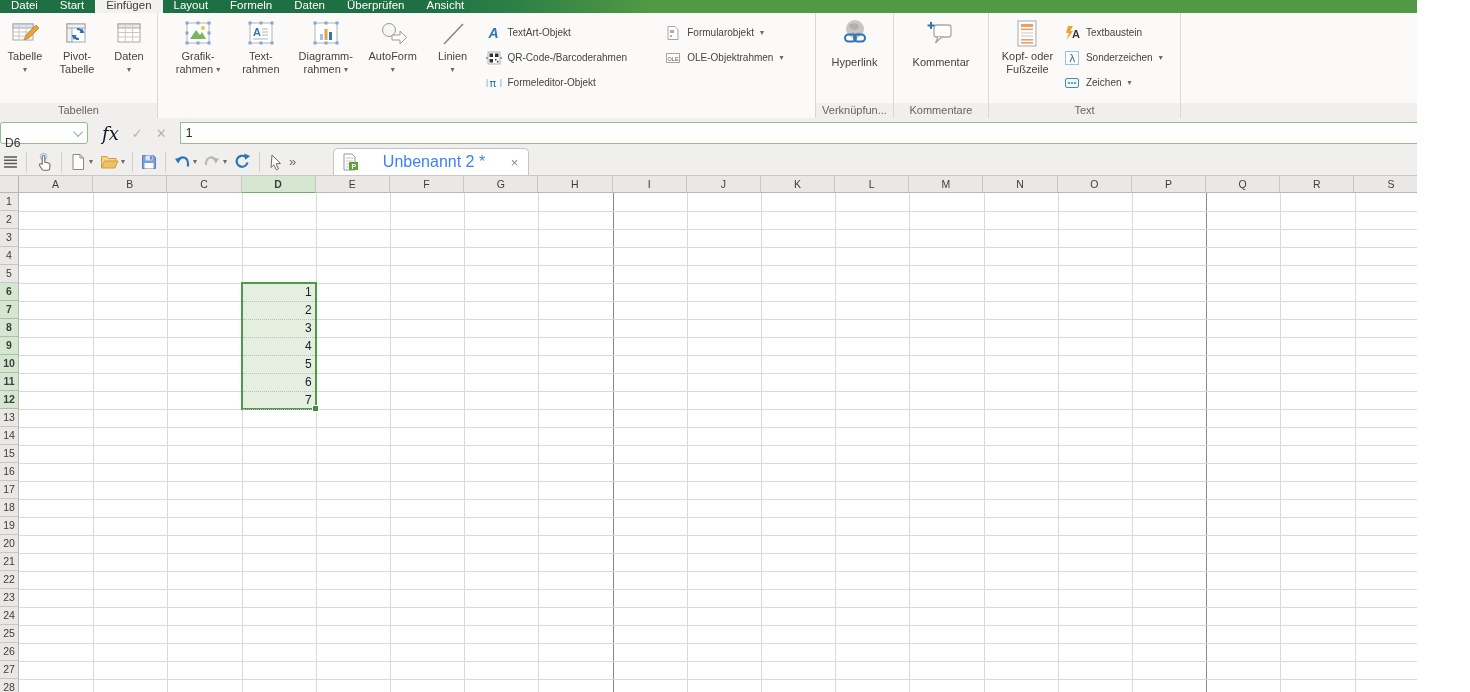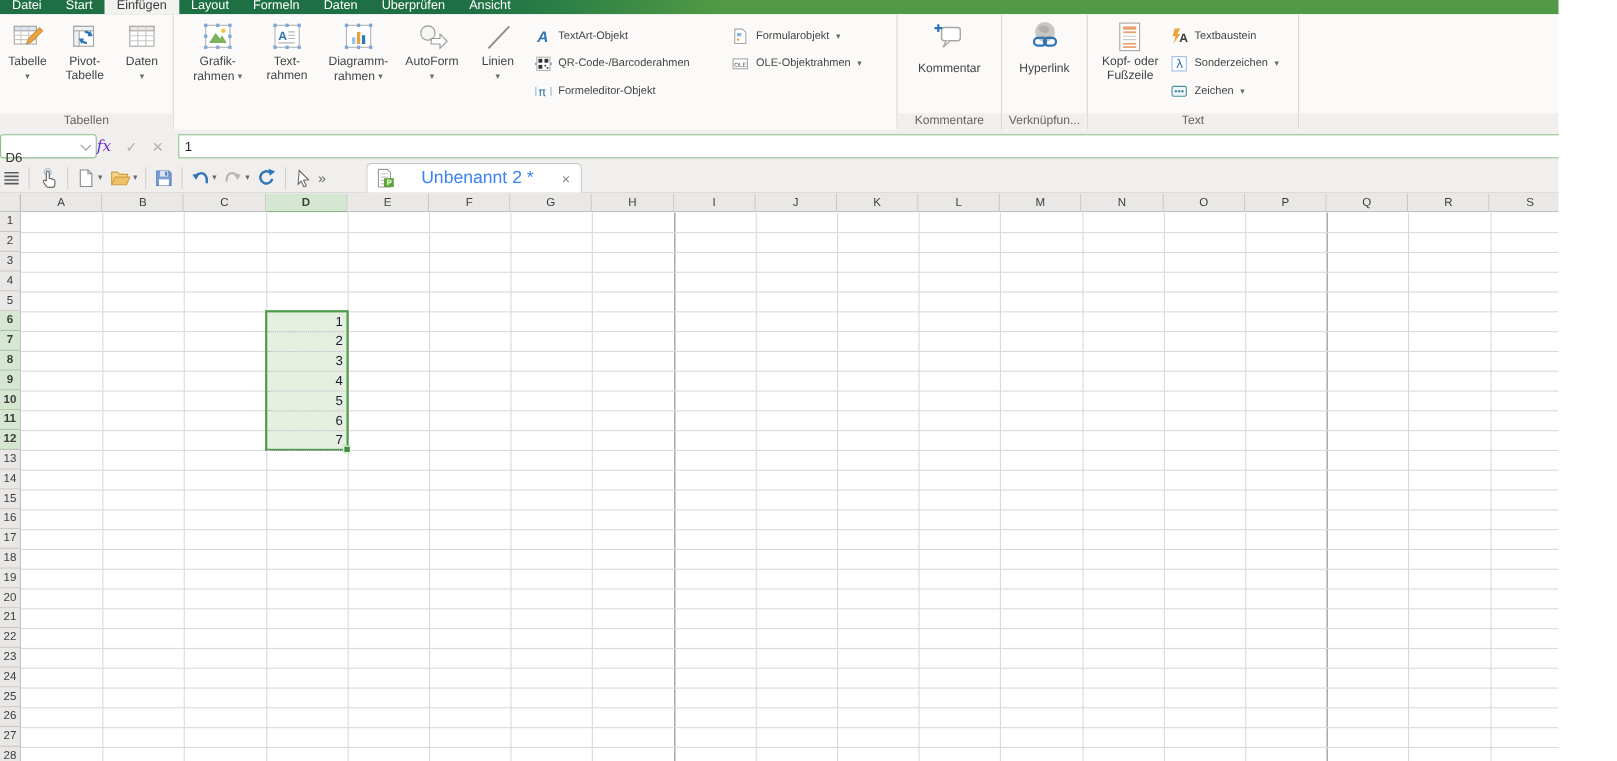--- a/index.html
+++ b/index.html
@@ -31,21 +31,21 @@
   .ritem-lbl { font-size:10px; color:#444; white-space:nowrap; }
   .ritem .arr { margin-left:6px; }
 
   
   .fbar { height:30px; flex:0 0 30px; background:#f1efed; display:flex; align-items:center; }
   .namebox { width:88px; height:22px; margin-left:0; background:#fff; border:1px solid #8fbf8f;
     border-radius:3px; display:flex; align-items:center; font-size:12px; color:#333; padding:0 4px; }
   .namebox .nbtxt { flex:1;margin-top:20px; }
   .nb-chev { width:7px; height:7px; border-left:1.4px solid #9a9a9a; border-bottom:1.4px solid #9a9a9a;
     transform:rotate(-45deg) translateY(-2px); }
-  .fx { font-family:"DejaVu Serif", serif; font-style:italic; font-size:14px; color:#6d28d9; margin-left:0; }
+  .fx { font-family:"DejaVu Serif", serif; font-style:italic; font-size:18px; color:#0f172a; margin-left:14px; }
   .fcheck,.fcross { font-size:13px; color:#b4b2af; margin-left:13px; }
   .finput { flex:1; height:22px; margin-left:13px; margin-right:-3px; background:#fff;
     border:1px solid #8fbf8f; font-size:12px; color:#222; display:flex; align-items:center; padding:0 5px; }
 
   
   .tbar { height:28px; flex:0 0 28px; background:#f1efed; border-bottom:1px solid #c9c7c4;
     display:flex; align-items:center; }
   .tbtn { display:flex; align-items:center; justify-content:center; height:24px; padding:0 3px; cursor:default; }
   .tsep { width:1px; height:20px; background:#d2d0cd; margin:0 4px; }
   .tdrop { font-size:8px; color:#6a6a6a; margin-left:2px; }
@@ -252,48 +252,48 @@
               <rect x="1.5" y="3.5" width="13" height="9" fill="#fff" stroke="#a9a7a4"></rect>
               <text x="2.6" y="10.5" font-family="Liberation Sans, sans-serif" font-size="5.5" fill="#555">OLE</text>
             </svg>
             <span class="ritem-lbl">OLE-Objektrahmen</span>
             <span class="arr">▾</span>
           </div>
         </div>
       </div>
     </div>
 
-    <div class="rgroup" style="width:95px">
-      <div class="rgroup-content" style="justify-content:center; width:100%">
-        <div class="rbtn" style="width:90px">
-          <svg class="ic32" width="34" height="32" viewBox="0 0 34 32">
-            <rect x="10" y="7" width="17" height="12" rx="2.5" fill="#fff" stroke="#a9a7a4" stroke-width="1.3"></rect>
-            <path d="M14 19 l-2.5 6 6 -6" fill="#fff" stroke="#a9a7a4" stroke-width="1.3"></path>
-            <path d="M7 4 v7 M3.5 7.5 h7" stroke="#2e75b6" stroke-width="2"></path>
-          </svg>
-          <div class="rlbl" style="margin-top:6px"><span>Kommentar</span></div>
-        </div>
-      </div>
-      <div class="rgroup-label">Kommentare</div>
-    </div>
-
     <div class="rgroup" style="width:78px">
       <div class="rgroup-content" style="justify-content:center; width:100%">
         <div class="rbtn" style="width:76px">
           <svg class="ic32" width="34" height="32" viewBox="0 0 34 32">
             <circle cx="17" cy="11" r="9" fill="#c9c7c4"></circle>
             <path d="M11 7 q4 -3 8 -1 q3 2 1 5 q-3 2 -6 0 q-3 -1 -3 -4z" fill="#b2b0ad"></path>
             <path d="M14 15 q4 2 8 0" stroke="#b2b0ad" stroke-width="2" fill="none"></path>
             <rect x="7" y="16.5" width="11" height="7" rx="3.5" fill="none" stroke="#2e75b6" stroke-width="2"></rect>
             <rect x="16" y="16.5" width="11" height="7" rx="3.5" fill="none" stroke="#2e75b6" stroke-width="2"></rect>
           </svg>
           <div class="rlbl" style="margin-top:6px"><span>Hyperlink</span></div>
         </div>
       </div>
       <div class="rgroup-label">Verknüpfun...</div>
+    </div>
+
+    <div class="rgroup" style="width:95px">
+      <div class="rgroup-content" style="justify-content:center; width:100%">
+        <div class="rbtn" style="width:90px">
+          <svg class="ic32" width="34" height="32" viewBox="0 0 34 32">
+            <rect x="10" y="7" width="17" height="12" rx="2.5" fill="#fff" stroke="#a9a7a4" stroke-width="1.3"></rect>
+            <path d="M14 19 l-2.5 6 6 -6" fill="#fff" stroke="#a9a7a4" stroke-width="1.3"></path>
+            <path d="M7 4 v7 M3.5 7.5 h7" stroke="#2e75b6" stroke-width="2"></path>
+          </svg>
+          <div class="rlbl" style="margin-top:6px"><span>Kommentar</span></div>
+        </div>
+      </div>
+      <div class="rgroup-label">Kommentare</div>
     </div>
 
     <div class="rgroup" style="width:192px">
       <div class="rgroup-content" style="padding-left:6px">
         <div class="rbtn" style="width:66px">
           <svg class="ic32" width="32" height="32" viewBox="0 0 32 32">
             <rect x="7" y="3" width="18" height="25" fill="#fff" stroke="#a9a7a4"></rect>
             <rect x="10" y="6" width="12" height="3" fill="#ec9f6e"></rect>
             <rect x="10" y="10.5" width="12" height="1.6" fill="#ec9f6e"></rect>
             <path d="M10 15 h12 M10 18 h12" stroke="#c9c7c4"></path>

